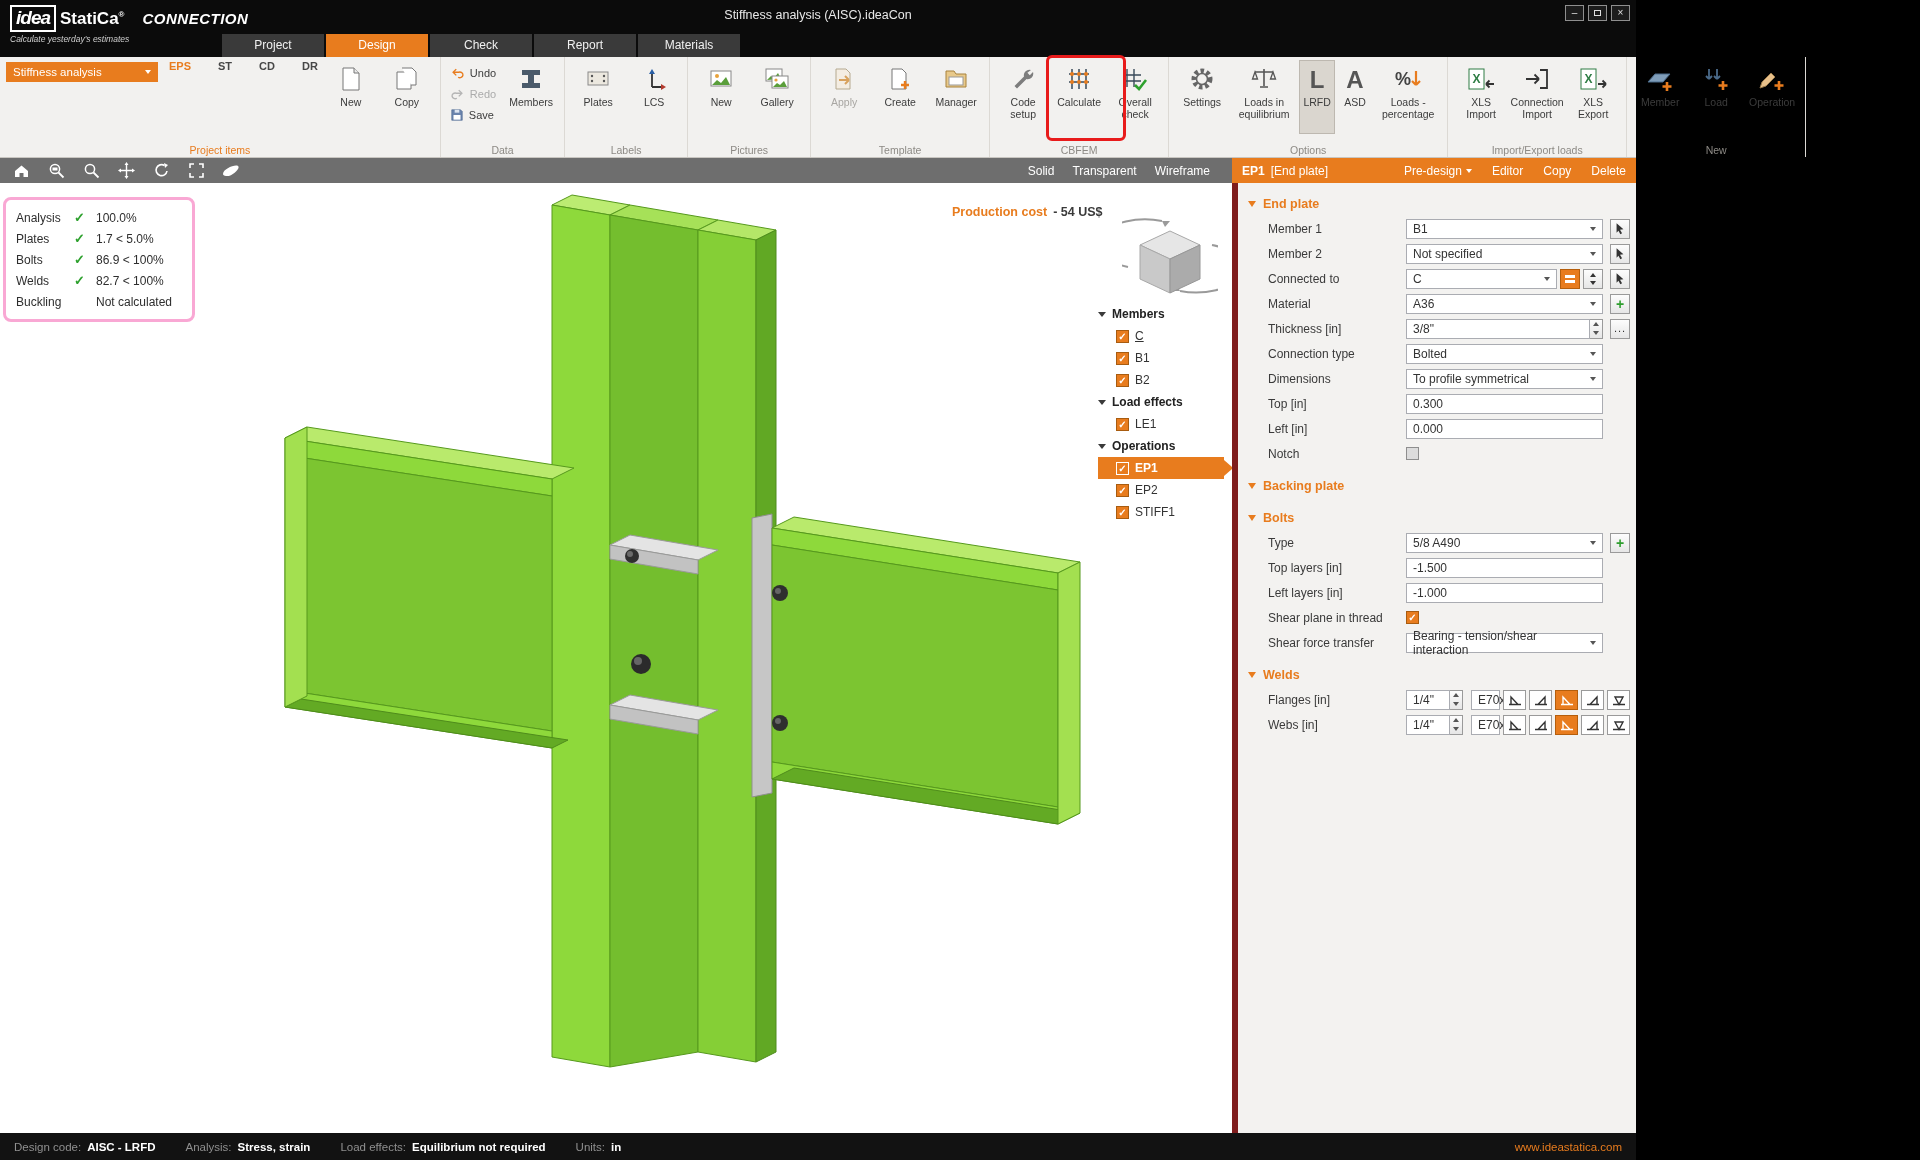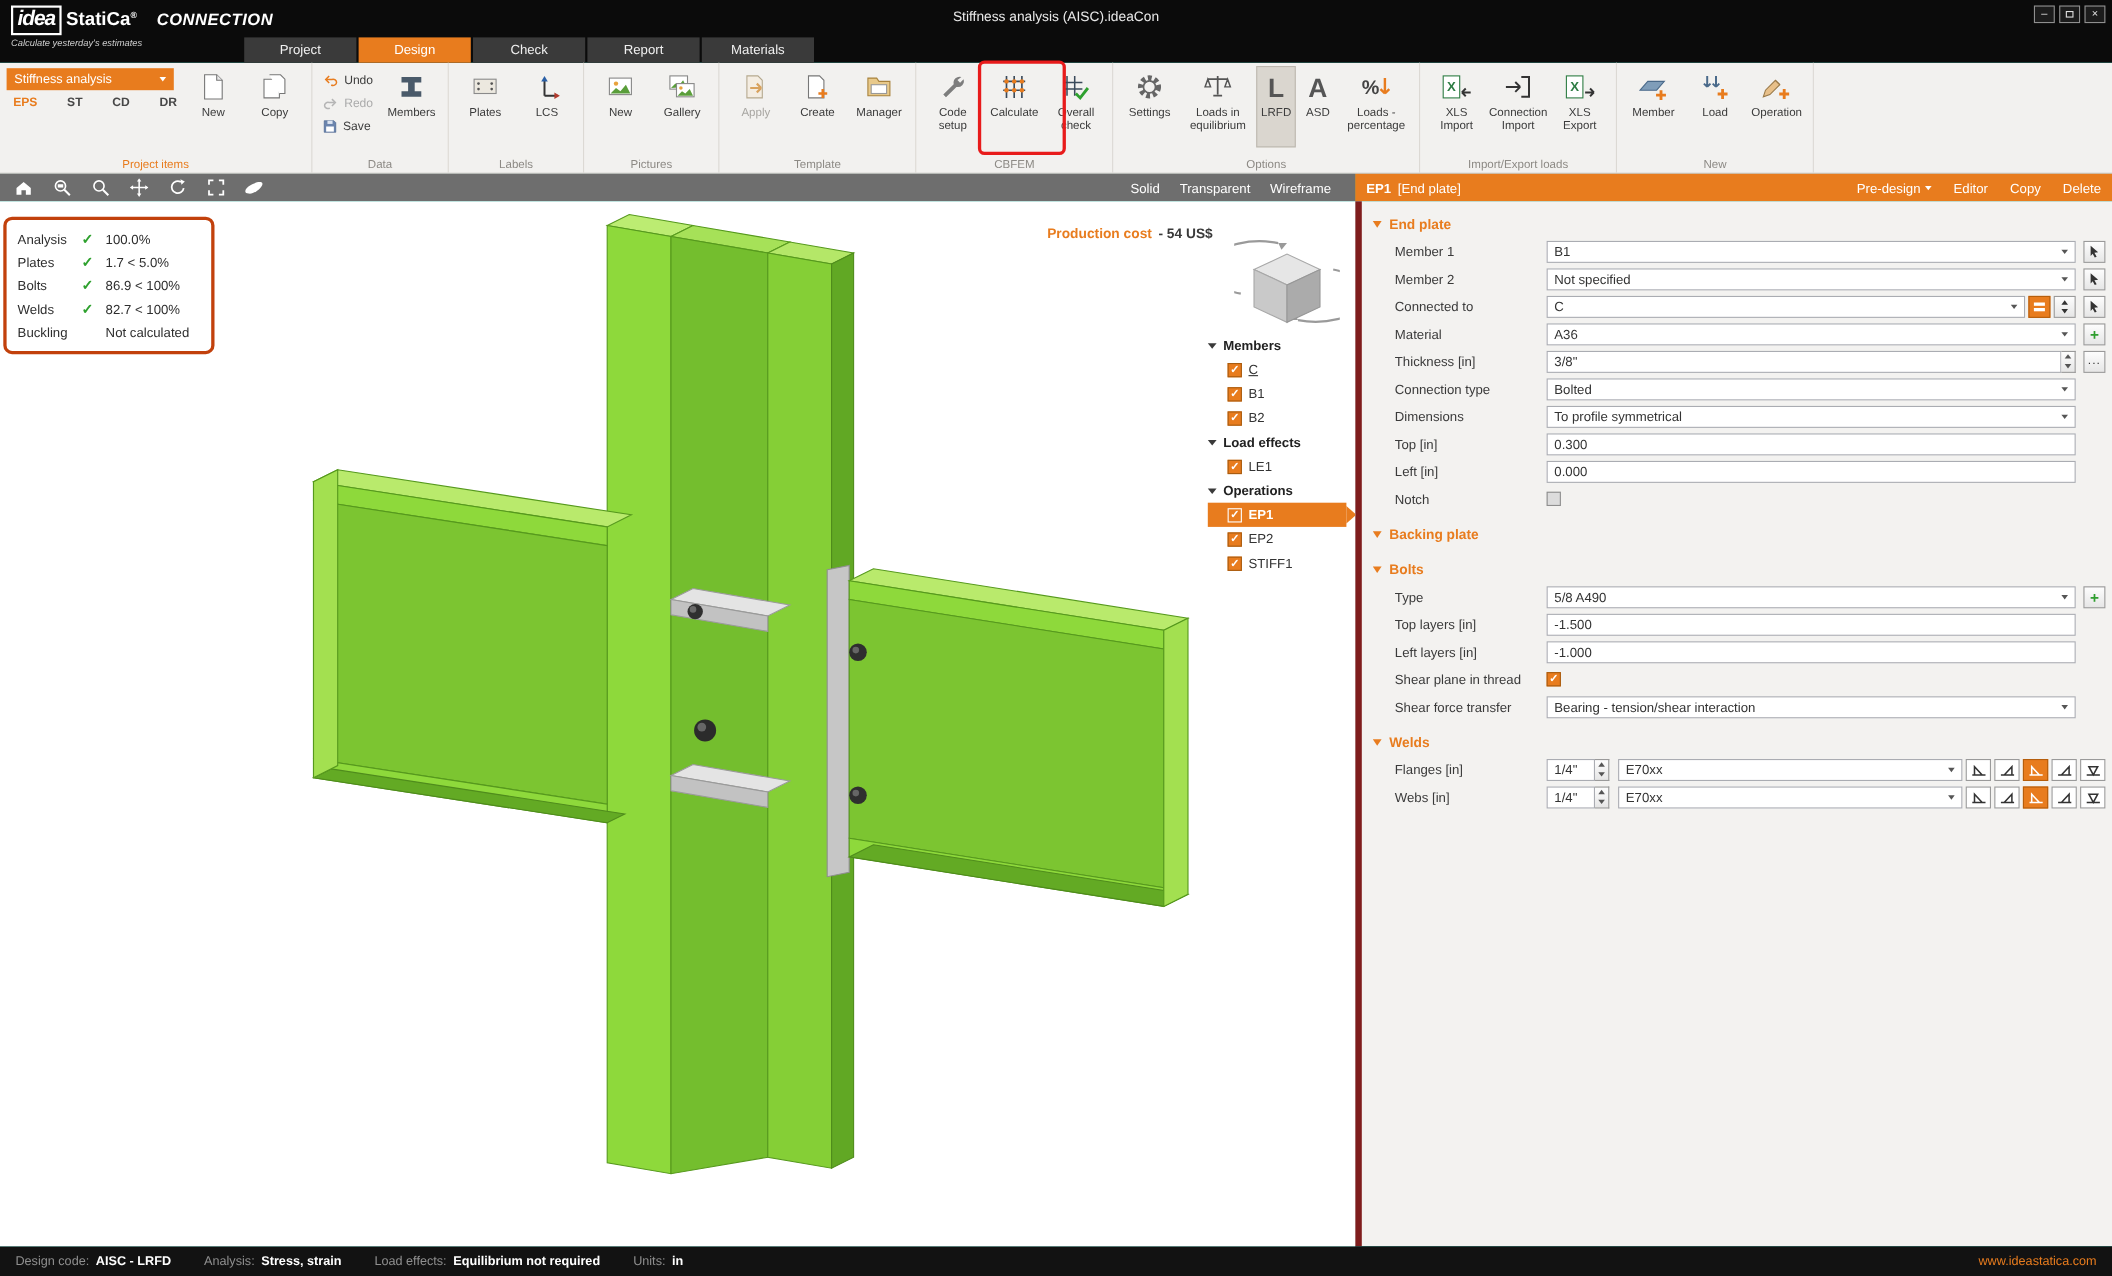--- a/index.html
+++ b/index.html
@@ -1,18 +1,18 @@
 <!DOCTYPE html>
 <html><head>
 <meta charset="utf-8">
 <style>
   * { margin:0; padding:0; box-sizing:border-box; }
   html,body { width:1920px; height:1160px; overflow:hidden; }
   body { font-family:"Liberation Sans", sans-serif; background:#000; }
-  .app { width:1920px; height:1160px; display:flex; flex-direction:column; background:#14b8a6; }
+  .app { width:1636px; height:1160px; display:flex; flex-direction:column; background:#f0abfc;border-radius:19px; }
 
   
   .header { height:57px; background:#0b0b0b; position:relative; flex:none; }
   .logo { position:absolute; left:10px; top:5px; color:#fff; }
   .logo-row { display:flex; align-items:baseline; gap:4px; }
   .logo-idea { font-weight:bold; font-style:italic; font-size:19px; border:2px solid #fff; padding:0 4px 1px; letter-spacing:-1px; }
   .logo-statica { font-weight:bold; font-size:17px; }
   .logo-reg { font-size:8px; vertical-align:super; }
   .logo-product { font-weight:bold; font-style:italic; font-size:15px; margin-left:14px; letter-spacing:.5px; }
   .logo-tagline { font-size:8.5px; font-style:italic; color:#cfcfcf; margin-top:2px; }
@@ -29,21 +29,21 @@
   .rgroup { position:relative; border-right:1px solid #dcd9d4; padding:3px 6px 15px; display:flex; }
   .rgroup-content { display:flex; align-items:flex-start; gap:2px; }
   .rgroup-label { position:absolute; left:0; right:0; bottom:1px; text-align:center; font-size:10.5px; color:#8d8a85; white-space:nowrap; }
   .rgroup-label.accent { color:#e87c1e; }
   .rbtn { display:flex; flex-direction:column; align-items:center; width:54px; min-height:74px; background:transparent; border:1px solid transparent; font-family:inherit; font-size:10.5px; color:#3c3c3c; padding:3px 1px 0; gap:2px; cursor:default; }
   .rbtn .ric { height:30px; display:flex; align-items:center; justify-content:center; }
   .rbtn .lbl { text-align:center; line-height:1.15; }
   .rbtn.disabled { color:#a8a6a2; }
   .rbtn.pressed { background:#dad6cf; border-color:#bdb8b0; }
   .rbtn.wide { width:66px; }
-  .pi-col { display:flex; flex-direction:column; gap:5px; margin-right:4px; }
+  .pi-col { display:flex; flex-direction:row; gap:5px; margin-right:4px; }
   .analysis-dd { width:152px; height:20px; background:#e87c1e; color:#fff; font-size:11.5px; display:flex; align-items:center; padding:0 7px; margin-top:2px; cursor:default; }
   .analysis-dd .tri-down { margin-left:auto; border-top-color:#fff; }
   .pi-modes { display:flex; gap:27px; font-size:11px; font-weight:bold; padding-left:6px; }
   .mode { color:#474747; cursor:default; }
   .mode.active { color:#e87c1e; }
   .sstack { display:flex; flex-direction:column; gap:3px; padding-top:4px; margin-right:3px; }
   .sbtn { display:flex; align-items:center; gap:5px; height:18px; font-size:11px; color:#3c3c3c; padding:0 3px; background:none; border:none; font-family:inherit; cursor:default; }
   .sbtn.disabled { color:#ababab; }
   .calcwrap { position:relative; }
   .anno { position:absolute; border:3px solid #e81b1b; border-radius:6px; pointer-events:none; z-index:8; }
@@ -59,21 +59,21 @@
   .ph-id { font-weight:bold; }
   .ph-actions { margin-left:auto; display:flex; gap:20px; align-items:flex-start; }
   .ph-btn { display:flex; align-items:center; gap:4px; cursor:default; }
   .ph-btn .tri-down { border-top-color:#fff; }
 
   
   .main { flex:1; display:flex; min-height:0; }
   .viewport { width:1232px; position:relative; background:#fff; overflow:hidden; }
   .model { position:absolute; inset:0; }
 
-  .results { position:absolute; left:3px; top:14px; width:192px; border:3px solid #c2410c; border-radius:8px; padding:7px 6px 7px 10px; background:#fff; z-index:5; }
+  .results { position:absolute; left:3px; top:14px; width:192px; border:3px solid #f9a8d4; border-radius:8px; padding:7px 6px 7px 10px; background:#fff; z-index:5; }
   .rrow { display:grid; grid-template-columns:58px 22px 1fr; align-items:center; height:21px; font-size:12px; color:#2e2e2e; }
   .rcheck { color:#2ea12e; font-weight:bold; font-size:13px; }
 
   .prodcost { position:absolute; left:952px; top:22px; font-size:12.5px; font-weight:bold; z-index:4; }
   .prodcost .pc-label { color:#e87c1e; }
   .prodcost .pc-value { color:#3a3a3a; margin-left:6px; }
 
   .navcube { position:absolute; left:1122px; top:30px; z-index:4; }
 
   .tree { position:absolute; right:8px; top:120px; width:126px; z-index:5; font-size:12px; }

